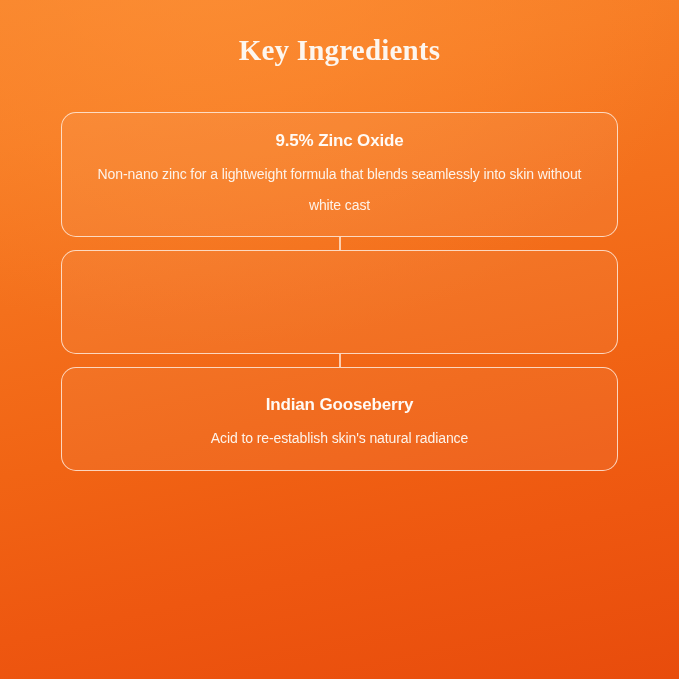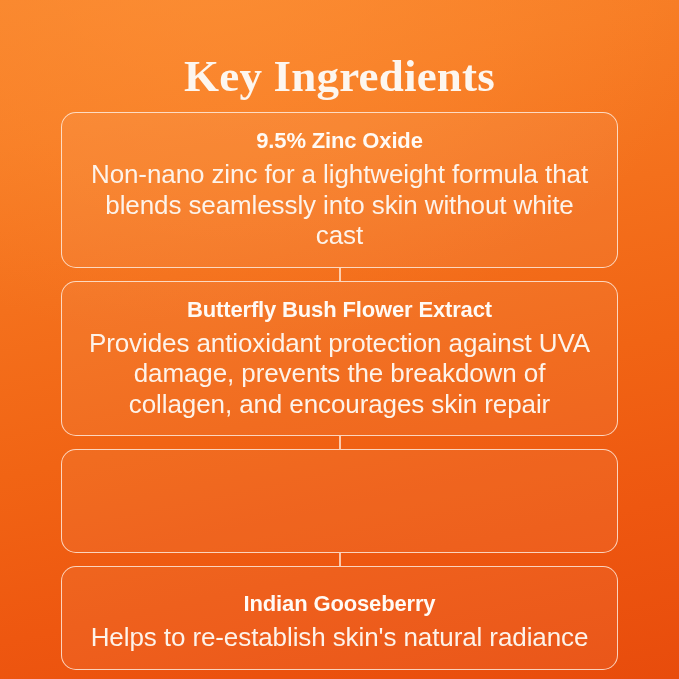--- a/index.html
+++ b/index.html
@@ -33,27 +33,27 @@
     flex-direction: column;
     align-items: center;
     overflow: hidden;
   }
 
   
   #page-title {
     margin: 0;
     padding: 0;
     position: absolute;
-    top: 50px;
+    top: 24px;
     left: 0;
     right: 0;
     text-align: center;
     font-family: "Liberation Serif", "DejaVu Serif", serif;
     font-weight: 700;
-    font-size: 45px;
+    font-size: 29px;
     line-height: 52px;
     letter-spacing: 0.2px;
     color: #fdf6ef;
   }
 
   
   #card-stack {
     position: absolute;
     top: 112px;
     left: 61px;
@@ -78,30 +78,30 @@
     border: 1.4px solid rgba(255, 243, 234, 0.78);
     border-radius: 15px;
     background: rgba(255, 255, 255, 0.055);
     padding: 13px 26px 16px 26px;
     text-align: center;
   }
 
   .card-title {
     margin: 0 0 4px 0;
     font-weight: 700;
-    font-size: 22px;
+    font-size: 17px;
     line-height: 29px;
     letter-spacing: -0.15px;
     color: #fffaf5;
   }
 
   .card-body {
     margin: 0;
     font-weight: 400;
-    font-size: 26px;
+    font-size: 14px;
     line-height: 30.5px;
     letter-spacing: -0.1px;
     color: #fdf3ea;
   }
 </style>
 </head>
 <body>
 
 <div id="poster">
 
@@ -110,35 +110,28 @@
   <div id="card-stack">
 
     <div class="card-wrap">
       <div class="card" style="min-height:104px;">
         <p class="card-title">9.5% Zinc Oxide</p>
         <p class="card-body">Non-nano zinc for a lightweight formula that blends seamlessly into skin without white cast</p>
       </div>
       <div class="connector" style="top:100%; height:13px;"></div>
     </div>
 
-    <div class="card-wrap" style="margin-top:13px;">
-      <div class="card" style="min-height:134px;">
-        <p class="card-title">Butterfly Bush Flower Extract</p>
-        <p class="card-body">Provides antioxidant protection against UVA damage, prevents the breakdown of collagen, and encourages skin repair</p>
-      </div>
-      <div class="connector" style="top:100%; height:13px;"></div>
-    </div>
 
     <div class="card-wrap" style="margin-top:13px;">
       <div class="card" style="min-height:104px;">
       </div>
       <div class="connector" style="top:100%; height:13px;"></div>
     </div>
 
     <div class="card-wrap" style="margin-top:13px;">
       <div class="card" style="min-height:104px; padding-top:22px;">
         <p class="card-title">Indian Gooseberry</p>
-        <p class="card-body">Helps to re-establish skin's natural radiance</p>
+        <p class="card-body">Acid to re-establish skin's natural radiance</p>
       </div>
     </div>
 
   </div>
 </div>
 
 </body></html>

